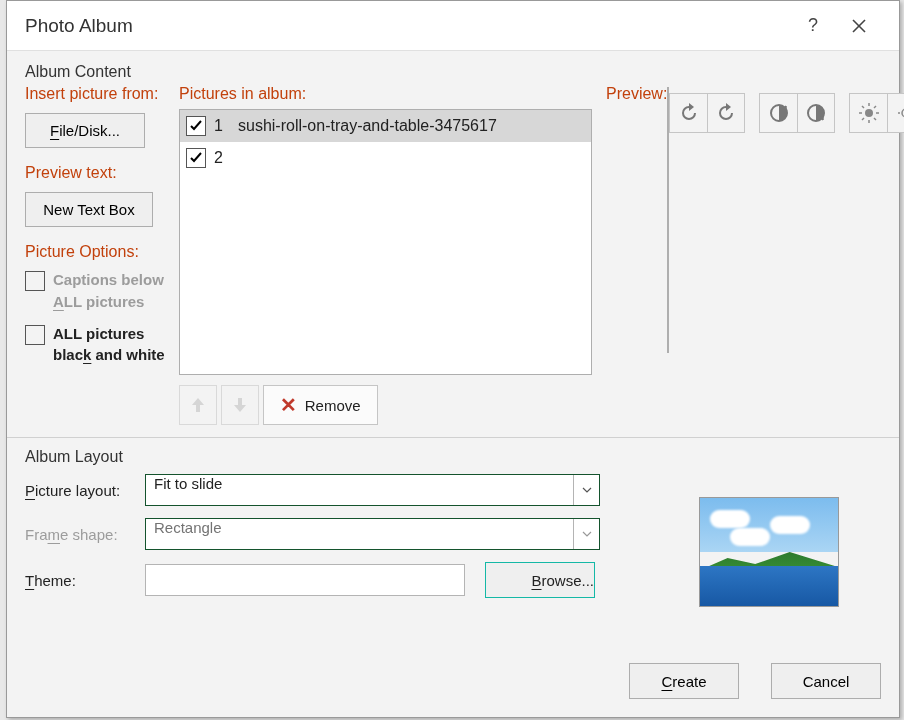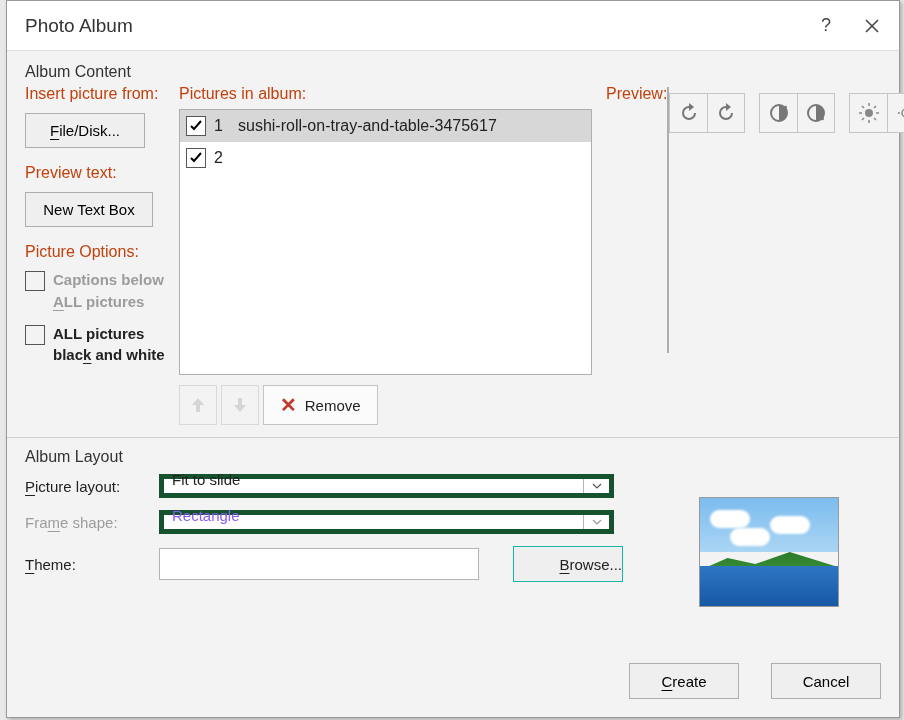--- a/index.html
+++ b/index.html
@@ -15,21 +15,21 @@
   .dialog {
     position:absolute; left:6px; top:0; width:894px; height:718px;
     background:#f3f3f3;
     border:1px solid #999;
     box-shadow:2px 2px 4px rgba(0,0,0,.25);
     display:flex; flex-direction:column;
   }
   .titlebar {
     height:50px;
     display:flex; align-items:center;
-    padding:0 4px 0 18px;
+    padding:0 17px 0 18px;
     background:#fff;
     border-bottom:1px solid #e0e0e0;
   }
   .titlebar .title { font-size:19px; color:#333; flex:1; }
   .titlebar .tbbtn { width:46px; height:46px; display:flex; align-items:center; justify-content:center; cursor:pointer; }
   .titlebar .tbbtn svg { stroke:#444; }
   .content { flex:1; padding:12px 18px 18px 18px; background:#f3f3f3; display:flex; flex-direction:column; }
   .section-title { font-size:16px; color:#333; margin:0 0 2px 0; }
   .upper { display:flex; gap:14px; }
   .left-col { width:140px; display:flex; flex-direction:column; gap:2px; }
@@ -109,30 +109,30 @@
     background:linear-gradient(#b58a5b,#9b7247); transform:perspective(300px) rotateX(25deg); transform-origin:top; }
   .tray { position:absolute; left:30px; top:130px; width:120px; height:22px; background:#1a1a1a; border-radius:4px; }
   .roll { position:absolute; top:128px; width:14px; height:14px; background:#f6d8a8; border:2px solid #efefef; border-radius:50%; }
   .r1{left:150px} .r2{left:168px} .r3{left:186px} .r4{left:204px} .r5{left:222px}
   .umbrella { position:absolute; top:60px; height:20px; width:30px; background:#ddd; border-radius:30px 30px 0 0; }
   .u1{left:130px}.u2{left:175px}.u3{left:218px}
   .tool-groups { display:flex; gap:14px; margin-top:10px; }
   .tool-pair { display:flex; }
   .tool-pair .sqbtn:first-child { border-right:none; }
   .divider { border-top:1px solid #d0d0d0; margin:12px -18px 10px -18px; }
-  .layout-row { display:flex; align-items:center; margin:6px 0; gap:14px; }
+  .layout-row { display:flex; align-items:center; margin:6px 0; }
   .layout-row .lab { width:120px; }
   .layout-row .fld { flex:0 0 455px; display:flex; }
   .select-box {
-    flex:1; height:20px; border:5px solid #14532d;
+    flex:1; height:32px; border:1px solid #14532d;
     background:#fff;
     display:flex; align-items:center; padding:0 30px 14px 8px;
     position:relative;
   }
-  .select-box.dis { color:#8b5cf6; }
+  .select-box.dis { color:#737373; }
   .select-box .caret {
     position:absolute; right:0; top:0; bottom:0; width:26px;
     border-left:1px solid #b4b4b4;
     display:flex; align-items:center; justify-content:center;
   }
   .text-input { flex:0 0 320px; height:32px; background:#fff; border:1px solid #b4b4b4; padding:0 8px; font:inherit; }
   .browse-btn { width:110px; height:36px; border:1px solid #14b8a6; background:#efefef; display:flex; align-items:center; justify-content:flex-end; cursor:pointer; margin-left:20px; }
   .layout-preview {
     position:absolute; right:60px; bottom:110px;
     width:140px; height:110px;

